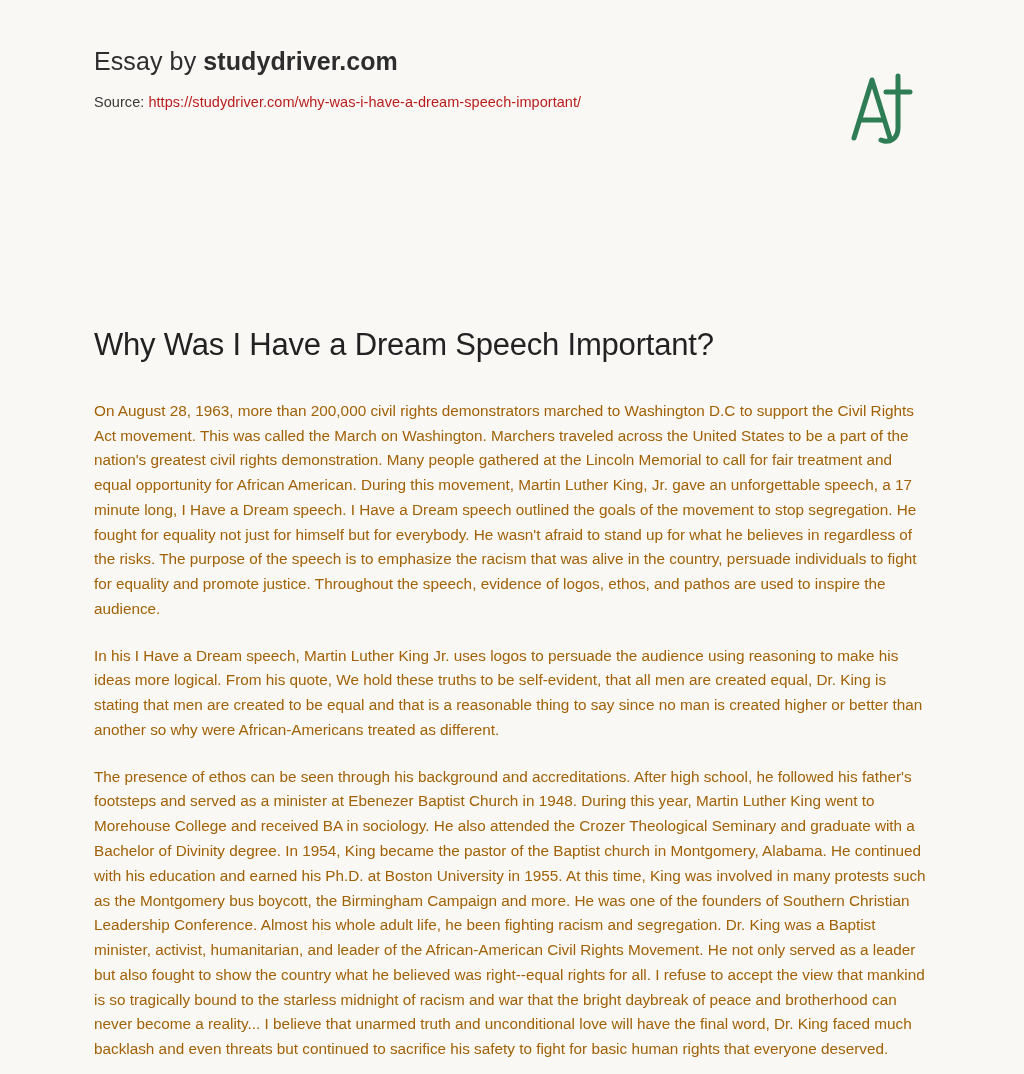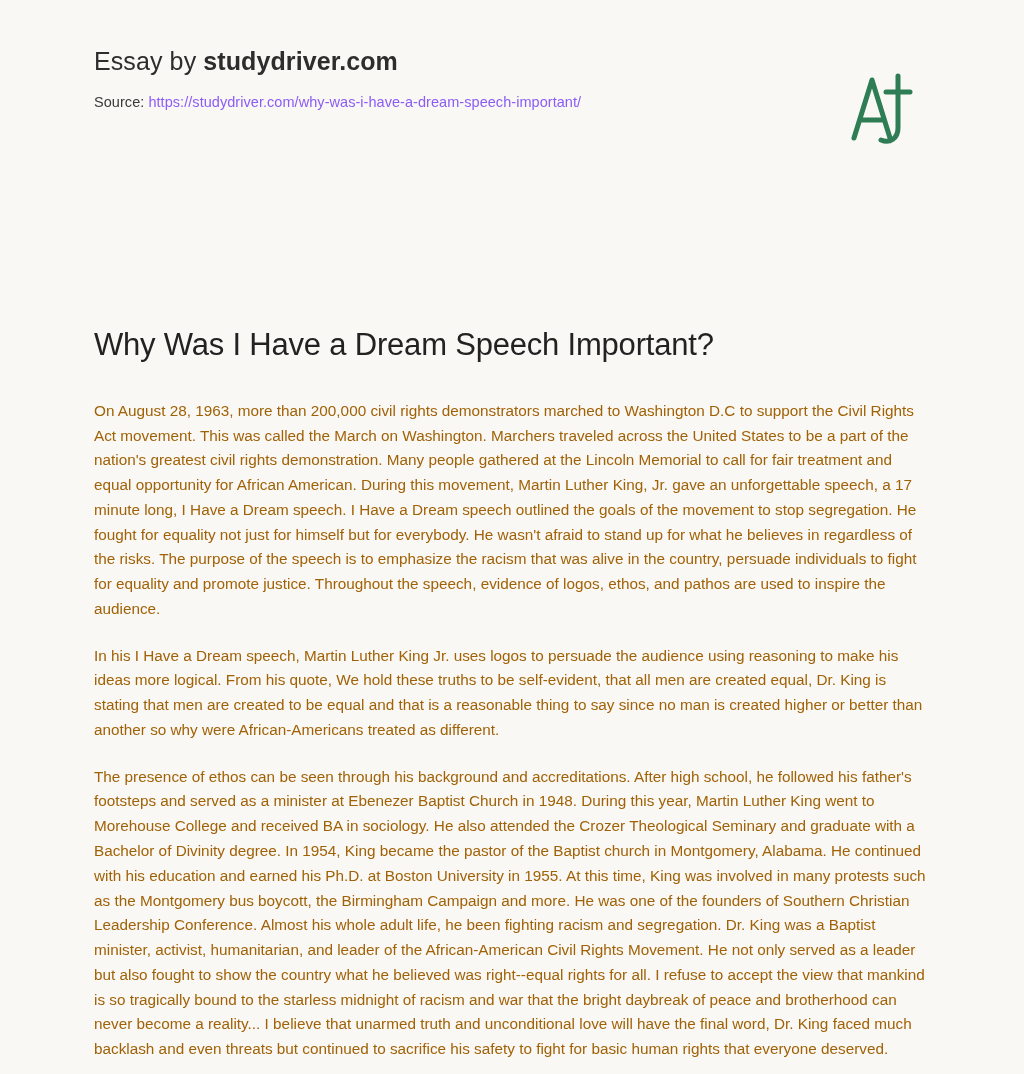--- a/index.html
+++ b/index.html
@@ -41,21 +41,21 @@
     margin-top: 18px;
     font-size: 14.5px;
     color: #3a3a3a;
     letter-spacing: 0.05px;
   }
   .source-label {
     color: #3a3a3a;
     text-align: center;
   }
   .source-url {
-    color: #8b5cf6;
+    color: #b91c1c;
     text-decoration: none;
     word-break: break-all;
   }
   .logo {
     position: absolute;
     top: 16px;
     right: 0px;
     width: 120px;
     height: 96px;
   }

